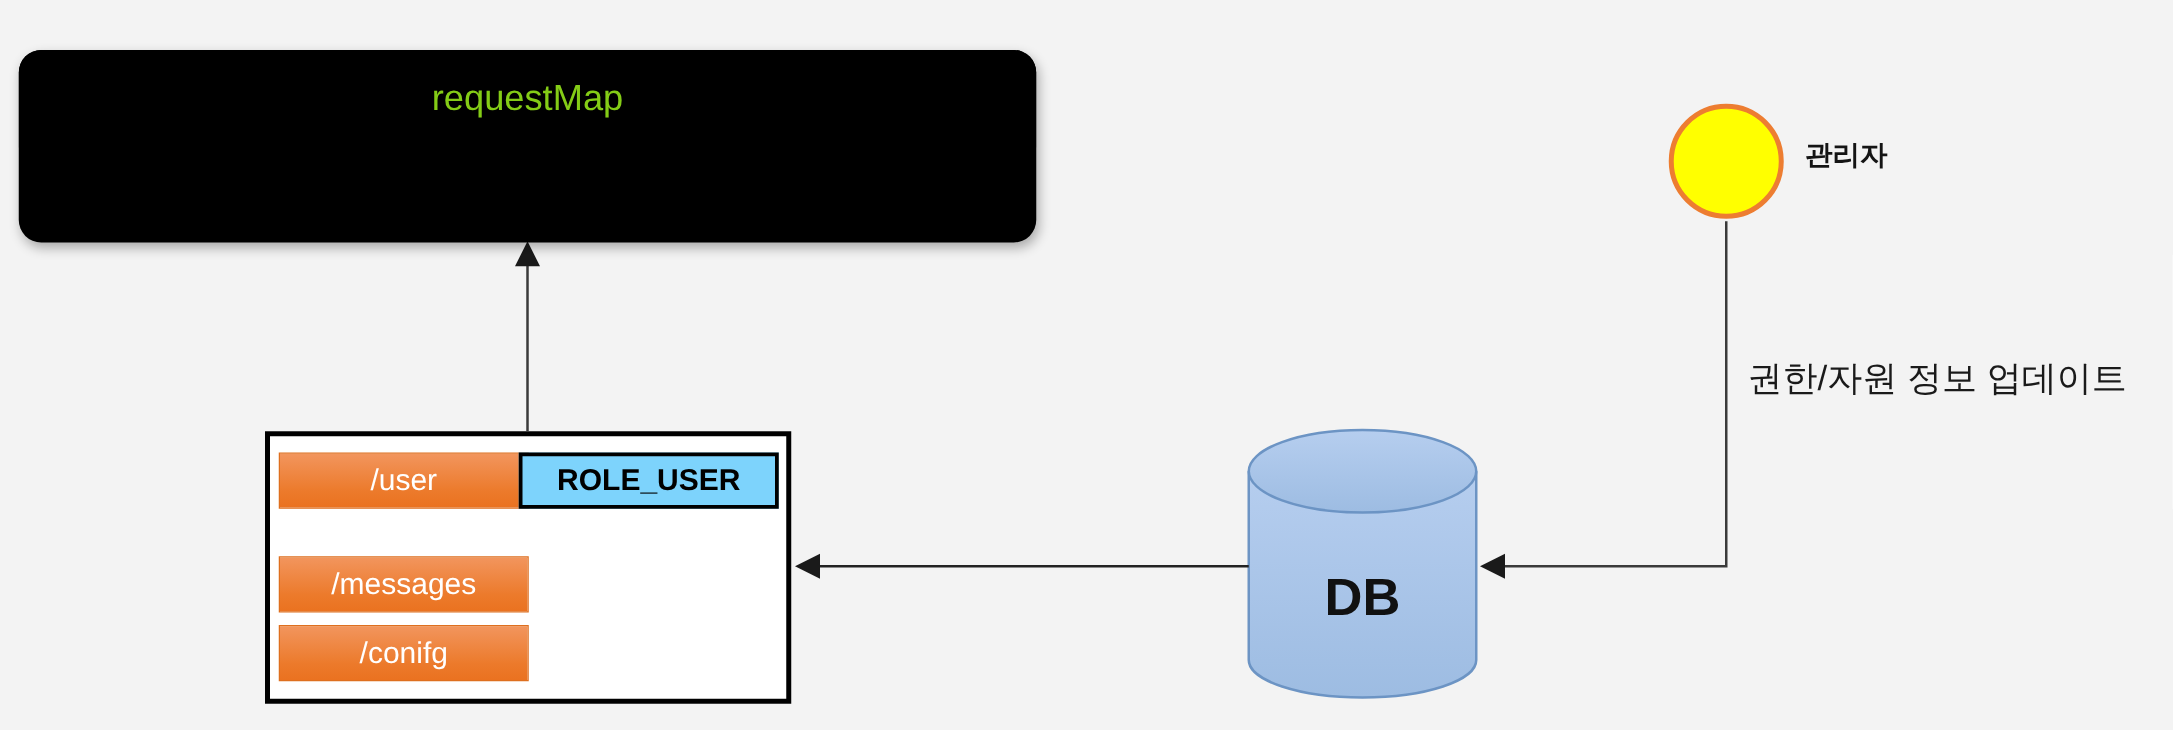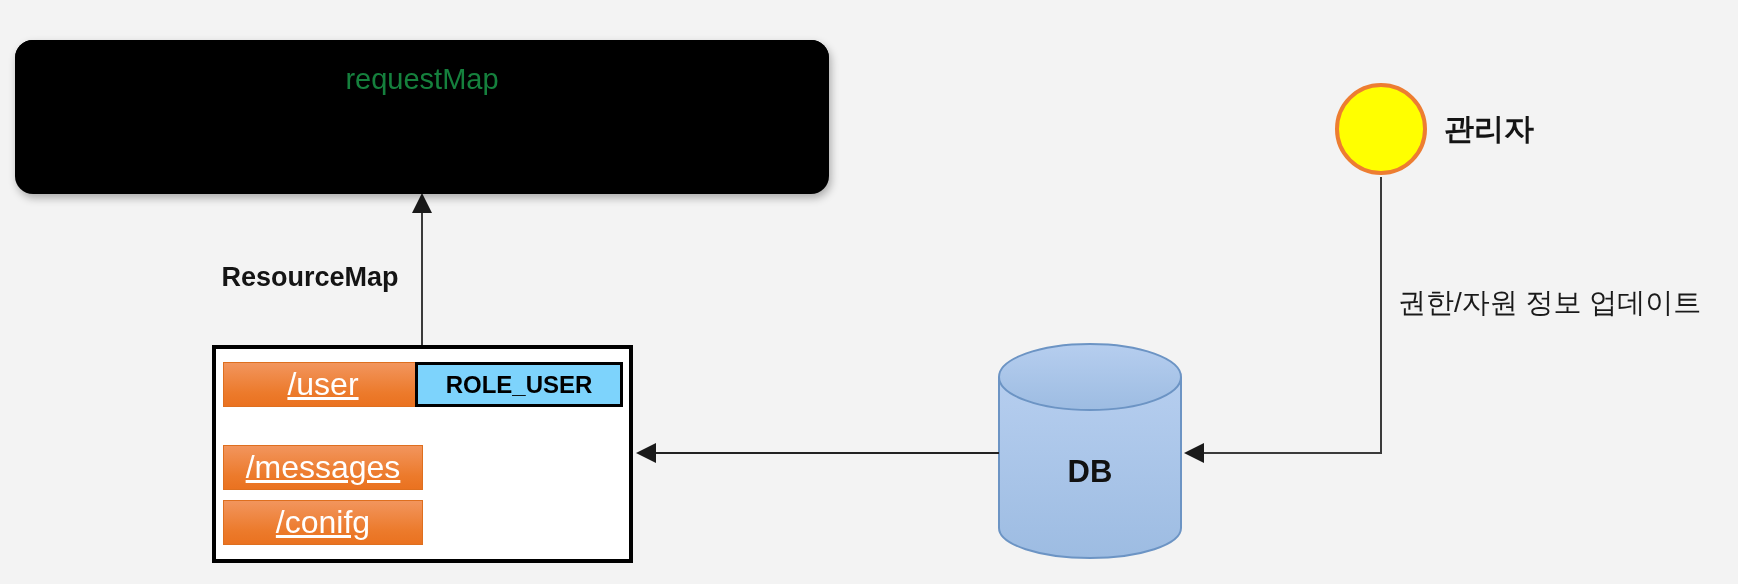--- a/index.html
+++ b/index.html
@@ -18,66 +18,66 @@
   }
   .metadata-header {
     height:74px; border-bottom:2px solid #E9E9E9;
     background:linear-gradient(180deg,#4a4a4a 0%,#2b2b2b 45%,#0d0d0d 100%);
     display:flex; align-items:center; justify-content:center;
     color:#FFFFFF; font-weight:bold; font-size:34px;
   }
   .metadata-body {
     height:78px; background:#000;
     display:flex; align-items:center; justify-content:center;
-    color:#15803d; font-size:29px;
+    color:#84cc16; font-size:29px;
   }
 
   .resourcemap-label {
     position:absolute; left:210px; top:262px; width:200px;
     text-align:center; font-size:27px; font-weight:bold; color:#141414;
   }
 
   
   .rtable {
     position:absolute; left:212px; top:345px; width:421px; height:218px;
     background:#FFFFFF; border:4px solid #000; box-sizing:border-box;
   }
   .rrow { position:absolute; left:7px; width:406px; height:45px; }
   .rrow.r0 { top:13px; }
   .rrow.r1 { top:96px;padding-left:48px; }
   .rrow.r2 { top:151px; }
   .rcell-resource {
     position:absolute; left:0; top:0; width:200px; height:45px;
     background:linear-gradient(180deg,#F2955D 0%,#EC7A2B 70%,#EA7220 100%);
     border:1px solid #DE6F1F; box-sizing:border-box;
-    color:#FFFFFF; font-size:32px;
-    display:flex; align-items:center; justify-content:center;text-decoration:underline;
+    color:#FFFFFF; font-size:24px;
+    display:flex; align-items:center; justify-content:center;
   }
   .rcell-role {
     position:absolute; left:192px; top:0; width:208px; height:45px;
     background:#7dd3fc; border:3px solid #000; box-sizing:border-box;
     color:#000; font-size:24px; font-weight:bold;
     display:flex; align-items:center; justify-content:center;
   }
 
   
   .db-label {
     position:absolute; left:1040px; top:454px; width:100px;
-    text-align:center; font-size:31px; font-weight:bold; color:#111;
+    text-align:center; font-size:42px; font-weight:bold; color:#111;
   }
 
   
   .admin-circle {
     position:absolute; left:1335px; top:83px; width:92px; height:92px;
     border-radius:50%; background:#FFFF00; border:4px solid #ED7D31;
     box-sizing:border-box;
   }
   .admin-label {
     position:absolute; left:1444px; top:109px;
-    font-size:30px; font-weight:bold; color:#141414; white-space:nowrap;
+    font-size:22px; font-weight:bold; color:#141414; white-space:nowrap;
   }
 
   
   .edge-label { position:absolute; color:#1a1a1a; white-space:nowrap; }
   .edge-label.realtime { left:737px; top:404px; width:200px; text-align:center; font-size:31px; }
   .edge-label.update   { left:1398px; top:284px; font-size:28px; }
 
   svg { display:block; }
 </style>
 </head>
@@ -105,21 +105,20 @@
     <polygon points="636,453 656,443 656,463" fill="#1a1a1a"></polygon>
 
     <polyline points="1381,177 1381,453 1202,453" fill="none" stroke="#3a3a3a" stroke-width="2"></polyline>
     <polygon points="1184,453 1204,443 1204,463" fill="#1a1a1a"></polygon>
   </svg>
 
   <div class="metadata-box">
     <div class="metadata-body">requestMap</div>
   </div>
 
-  <div class="resourcemap-label">ResourceMap</div>
 
   <div class="rtable">
     <div class="rrow r0">
       <div class="rcell-resource">/user</div>
       <div class="rcell-role">ROLE_USER</div>
     </div>
     <div class="rrow r1">
       <div class="rcell-resource">/messages</div>
     </div>
     <div class="rrow r2">

